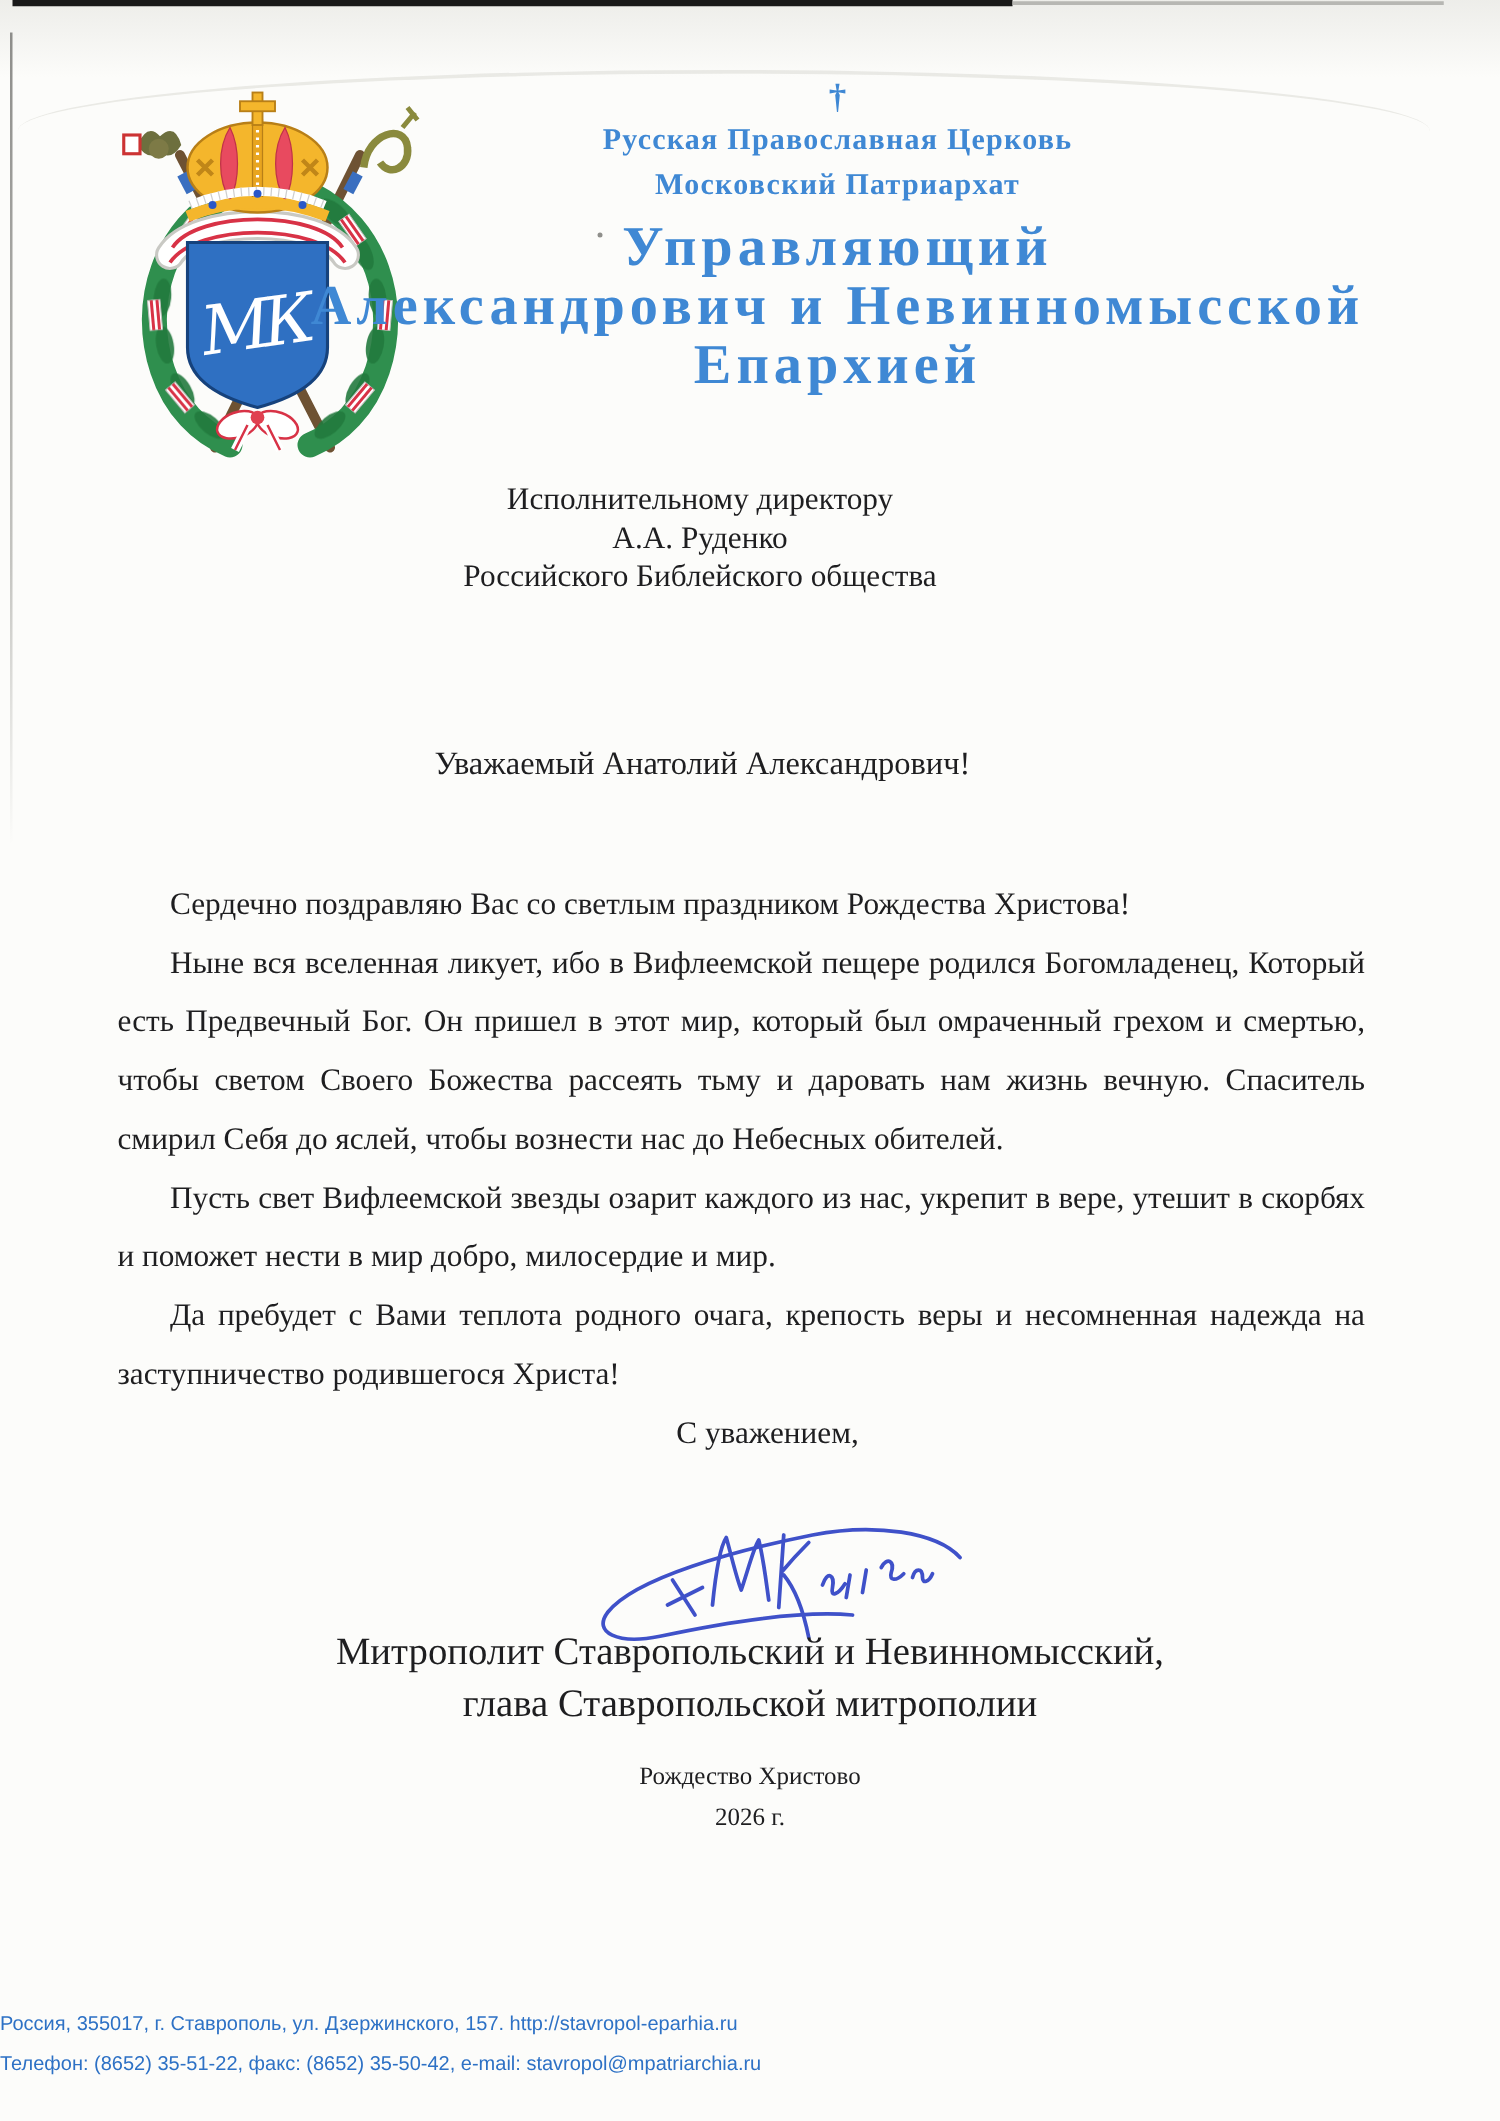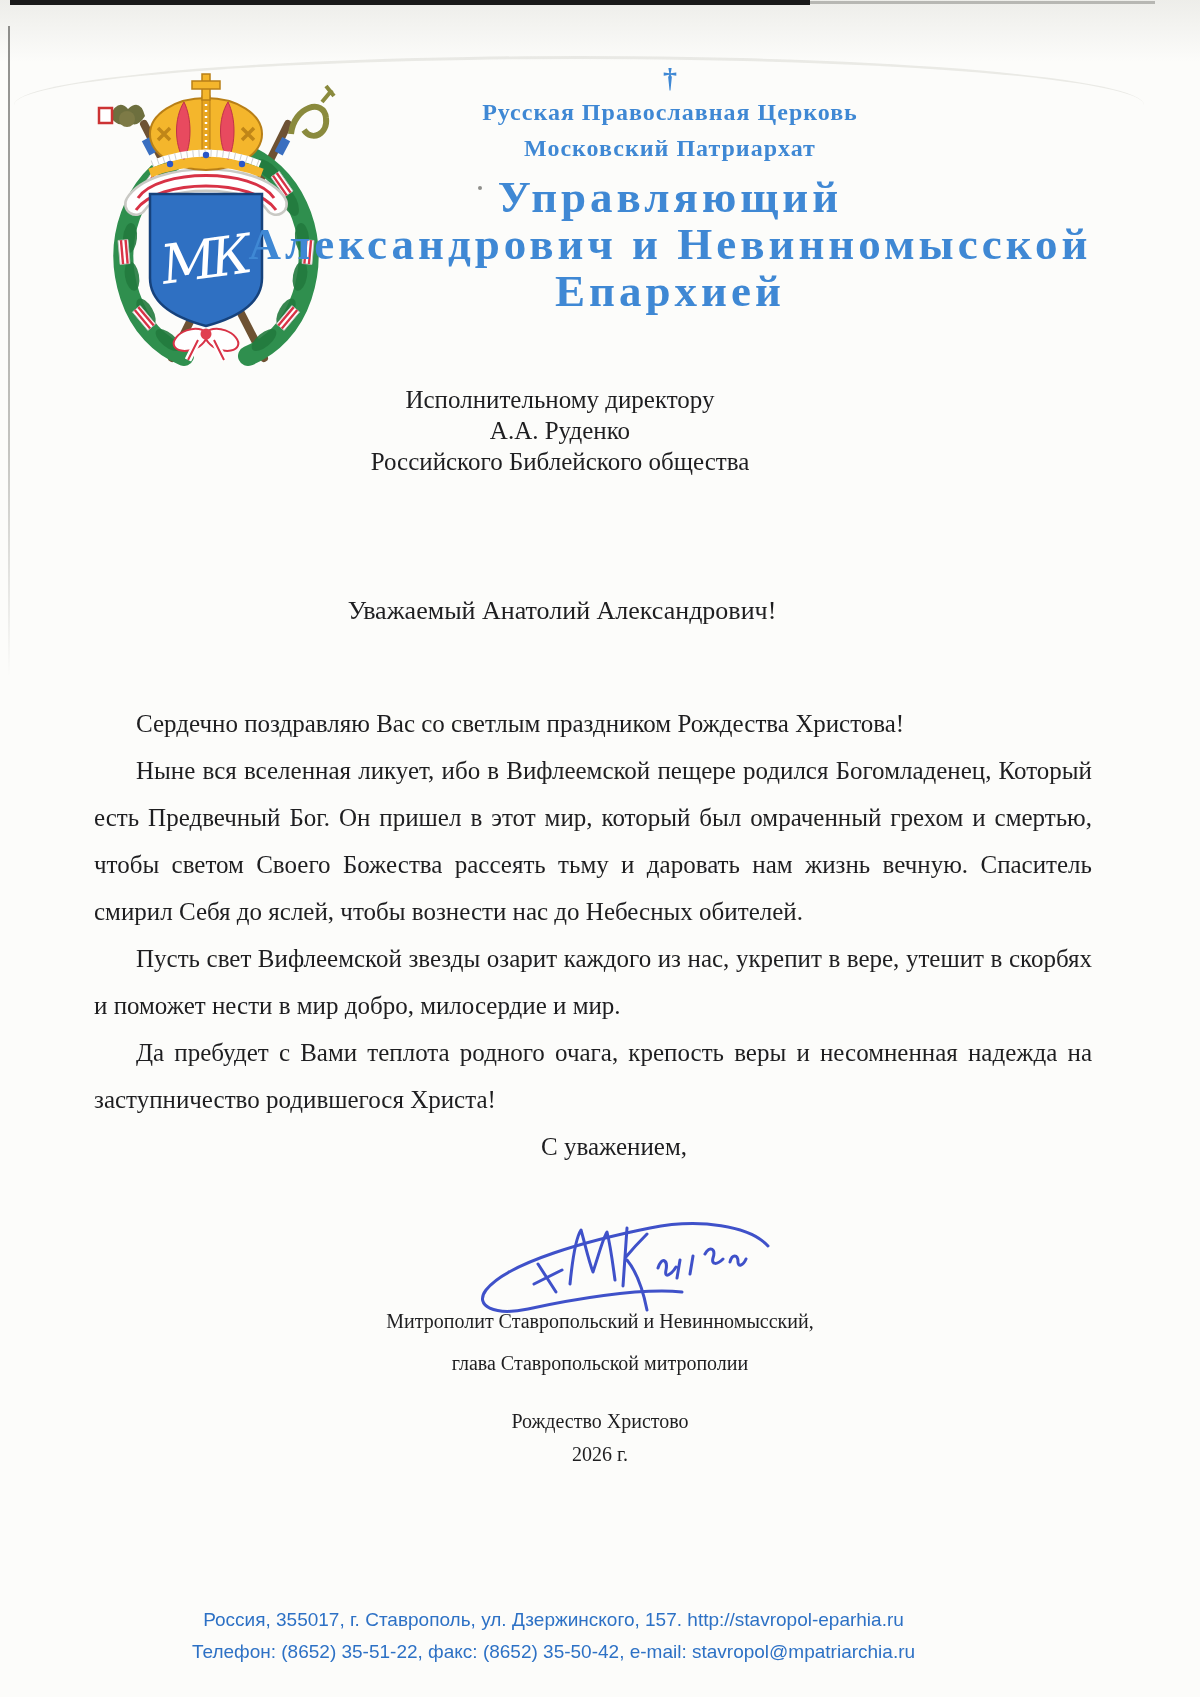--- a/index.html
+++ b/index.html
@@ -30,26 +30,26 @@
   
   .addressee{position:absolute;top:384px;left:260px;width:600px;text-align:center;
     font-size:25px;line-height:31px;}
   .salutation{position:absolute;top:596px;left:0;width:1124px;text-align:center;font-size:26px;}
   .body-text{position:absolute;top:700px;left:94px;width:998px;font-size:25px;line-height:47px;
     text-align:justify;}
   .body-text p{margin:0;text-indent:42px;}
   .body-text p.closing{text-align:center;}
   .signature-svg{position:absolute;left:450px;top:1212px;width:330px;height:115px;}
   .signoff{position:absolute;top:1300px;left:100px;width:1000px;text-align:center;
-    font-size:20px;line-height:42px;}
+    font-size:31px;line-height:42px;}
   .dateline{position:absolute;top:1405px;left:100px;width:1000px;text-align:center;
     font-size:20px;line-height:33px;}
-  .footer{position:absolute;top:1604px;left:0;width:1107px;text-align:center;
+  .footer{position:absolute;top:1604px;left:0;width:1107px;text-align:left;
     font-family:"Liberation Sans","DejaVu Sans",sans-serif;
-    font-size:19px;line-height:32px;color:#2d71c5;}
+    font-size:16px;line-height:32px;color:#2d71c5;}
 </style>
 </head>
 <body>
 
 <div class="page">
 
   <div class="scan-shade"></div>
   <div class="scan-bar-black"></div>
   <div class="scan-bar-gray"></div>
   <div class="scan-curl"></div>

